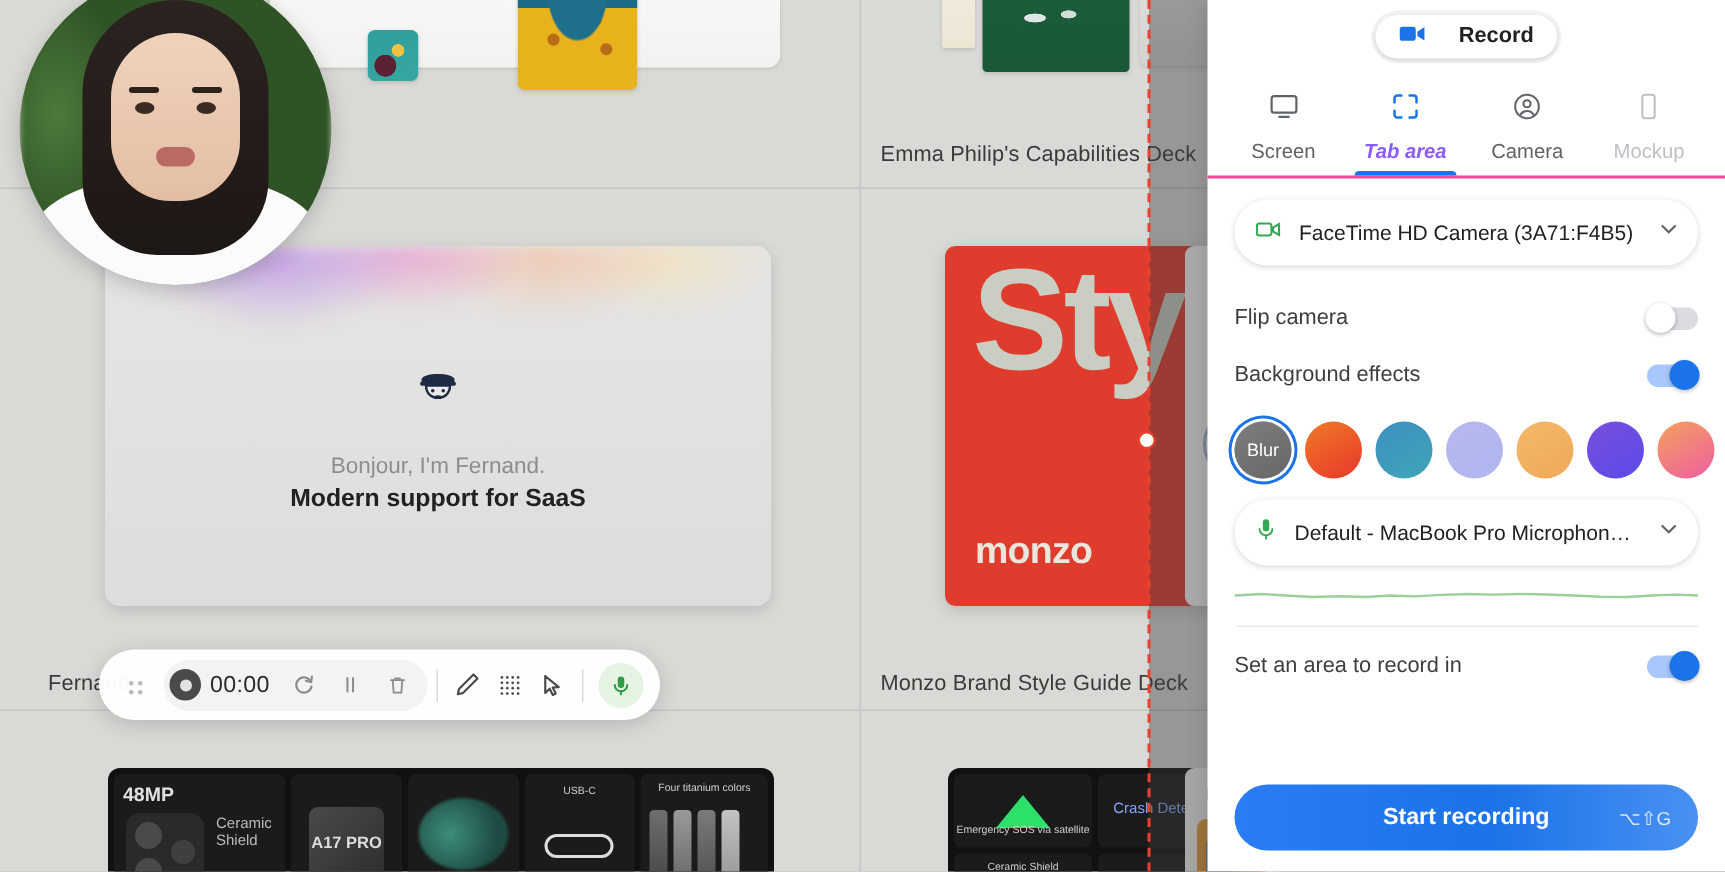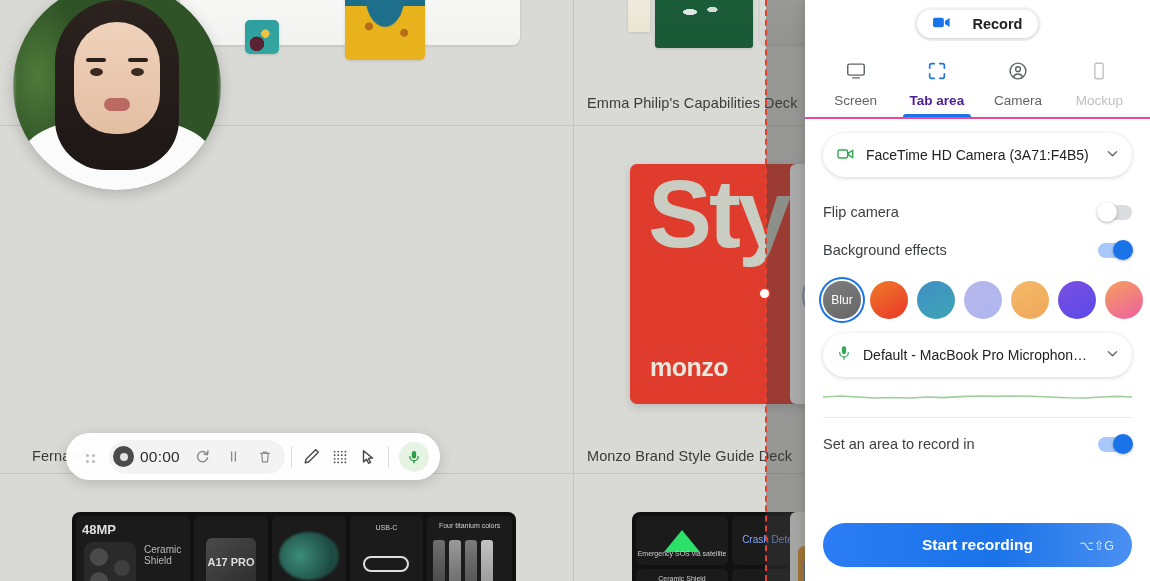--- a/index.html
+++ b/index.html
@@ -279,21 +279,21 @@
     padding: 6px 10px 0; border-bottom: 2px solid #ec4899;
   }
   .tab {
     display:flex; flex-direction:column; align-items:center; gap: 8px;
     padding: 6px 4px 0; width: 80px;
     font-size: 13.5px; color: #5f6368;
     position: relative;
   }
   .tab .tab-label { padding-bottom: 9px; }
   .tab.active { color: #1a73e8; }
-  .tab.active .tab-label { color:#4c1d95; font-weight:700; }
+  .tab.active .tab-label { color:#8b5cf6; font-weight:700;font-style:italic; }
   .tab.active::after {
     content:""; position:absolute; left: 6px; right: 6px; bottom: 0; height: 3px;
     background:#1a73e8; border-radius: 3px 3px 0 0;
   }
   .tab.disabled { color:#bdc1c6; }
 
   .panel-body { flex: 1; padding: 14px 18px 0; overflow: hidden; }
 
   .select-pill {
     display:flex; align-items:center; gap: 12px;
@@ -358,20 +358,37 @@
 
     <div class="thumb t-white-card"></div>
     <div class="thumb t-small-teal"></div>
     <div class="thumb t-yellow-blue"></div>
     <div class="thumb t-left-sliver"></div>
     <div class="thumb t-green-book"></div>
     <div class="thumb t-grey-right"></div>
 
     <div class="deck-label" style="left:587px; top:95px;">Emma Philip's Capabilities Deck</div>
 
+    <div class="card-laptop">
+      <div class="aurora"></div>
+      <div class="laptop-inner">
+        <div class="fernand-face">
+          <svg width="34" height="34" viewBox="0 0 34 34">
+            <path d="M6 11 C6 6, 28 6, 28 11 L28 13 L6 13 Z" fill="#1f2a44"></path>
+            <rect x="5" y="12.5" width="24" height="2.6" rx="1.3" fill="#1f2a44"></rect>
+            <path d="M9 15 C9 26, 25 26, 25 15 Z" fill="#eaeaea" stroke="#1f2a44" stroke-width="1.6"></path>
+            <circle cx="13.5" cy="18.5" r="1.2" fill="#1f2a44"></circle>
+            <circle cx="20.5" cy="18.5" r="1.2" fill="#1f2a44"></circle>
+            <path d="M13 22.5 Q17 20.5 21 22.5 Q17 24.2 13 22.5 Z" fill="#1f2a44"></path>
+          </svg>
+        </div>
+        <div class="greet-line1">Bonjour, I'm Fernand.</div>
+        <div class="greet-line2">Modern support for SaaS</div>
+      </div>
+    </div>
 
     <div class="card-monzo">
       <div class="monzo-sty">Sty</div>
       <div class="monzo-word">monzo</div>
     </div>
     <div class="card-right-sliver"></div>
 
     <div class="deck-label" style="left:587px; top:448px;">Monzo Brand Style Guide Deck</div>
     <div class="deck-label" style="left:32px; top:448px;">Fernand</div>
 

